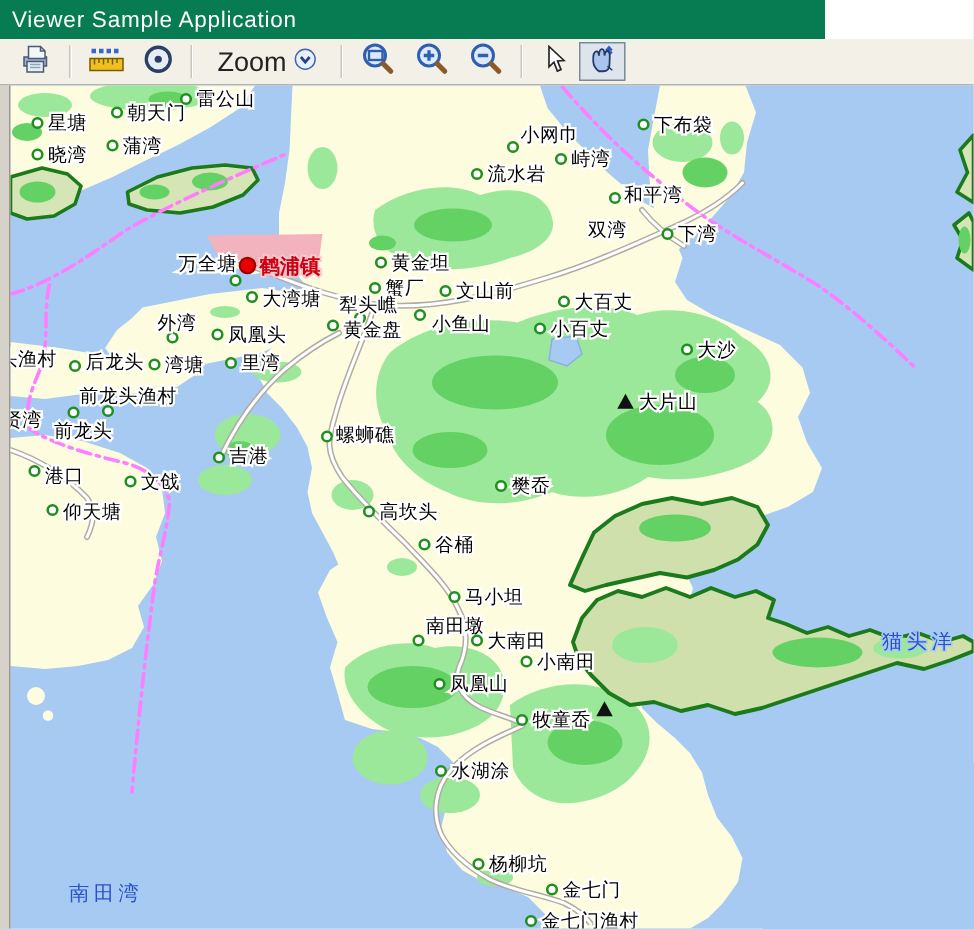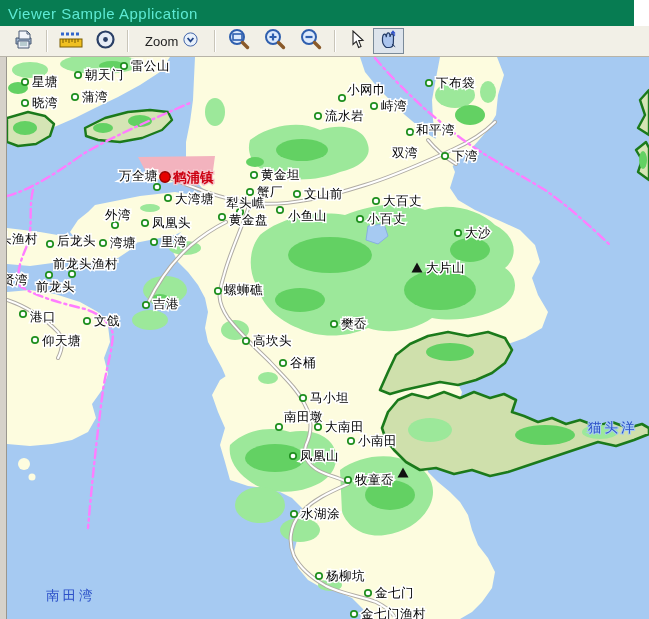--- a/index.html
+++ b/index.html
@@ -1,30 +1,30 @@
 <!DOCTYPE html>
 <html><head>
 <meta charset="utf-8">
 <style>
   html,body{margin:0;padding:0;background:#fff;}
   body{width:649px;height:619px;overflow:hidden;position:relative;
        font-family:"Liberation Sans","DejaVu Sans",sans-serif;}
   
-  .titlebar{position:absolute;left:0;top:0;width:634px;height:26px;
-    background:#077C52;color:#5eead4;display:flex;align-items:center;text-align:center;}
+  .titlebar{position:absolute;left:0;top:0;width:550px;height:26px;
+    background:#077C52;color:#ffffff;display:flex;align-items:center;text-align:center;}
   .titlebar .title{padding-left:8px;font-size:15px;letter-spacing:.5px;}
   
   .toolbar{position:absolute;left:0;top:26px;width:649px;height:31px;
     background:#f2f0e7;border-bottom:1px solid #b8b4a8;box-sizing:border-box;
     display:flex;align-items:center;padding-left:6px;}
   .tb-btn{height:26px;min-width:26px;display:flex;align-items:center;justify-content:center;
     border:1px solid transparent;background:transparent;padding:0 3px;margin:0 2px;cursor:pointer;}
   .tb-btn.active{border:1px solid #7a8a99;background:#dde4ec;}
   .tb-sep{width:1px;height:22px;background:#c9c5b9;border-right:1px solid #ffffff;margin:0 5px;}
-  .zoom-label{font-size:13px;color:#222;margin-right:5px;}
+  .zoom-label{font-size:18px;color:#222;margin-right:5px;}
   
   .map-wrap{position:absolute;left:0;top:57px;width:649px;height:562px;background:#A6CAF2;}
   .left-strip{position:absolute;left:0;top:0;width:7px;height:562px;
     background:#d6d2ca;border-right:1px solid #9a978e;box-sizing:border-box;}
   svg text{font-family:"DejaVu Sans","Liberation Sans",sans-serif;}
   .lbl{font-size:12.5px;fill:#000;stroke:#ffffff;stroke-width:3px;paint-order:stroke;letter-spacing:.5px;}
   .lbl-town{font-size:13.5px;font-weight:bold;fill:#cc0011;stroke:#f7c8ce;stroke-width:2.5px;paint-order:stroke;}
   .lbl-water{font-size:13.5px;fill:#2B50C8;stroke:#A6CAF2;stroke-width:2px;paint-order:stroke;letter-spacing:3px;}
 </style>
 </head>

